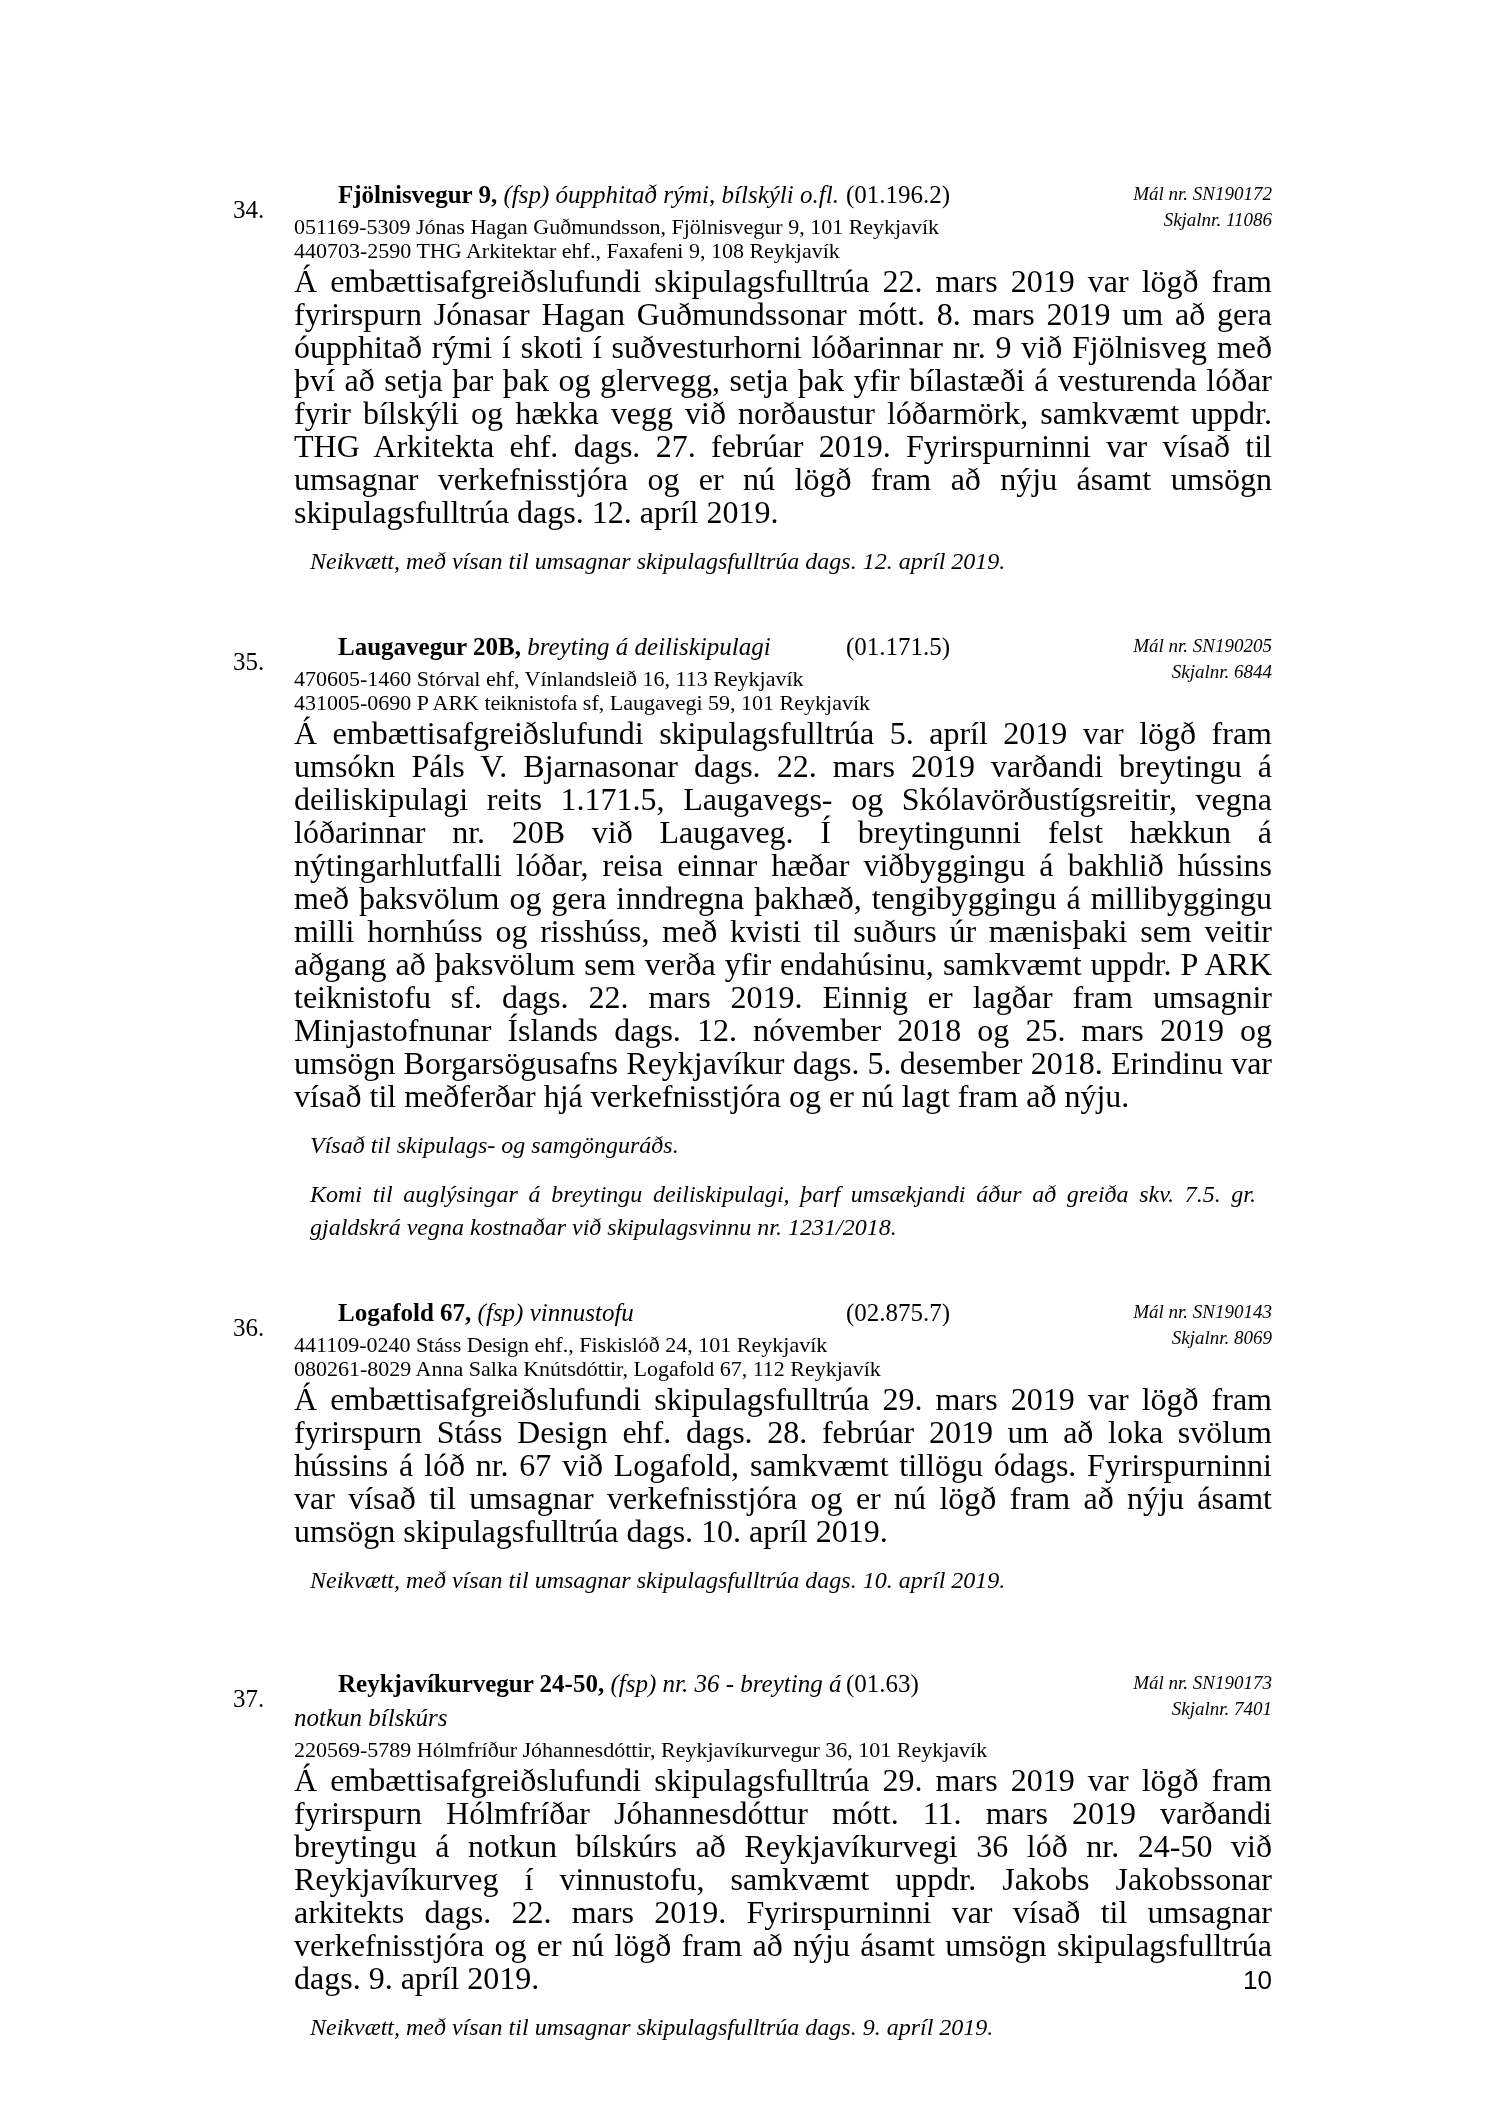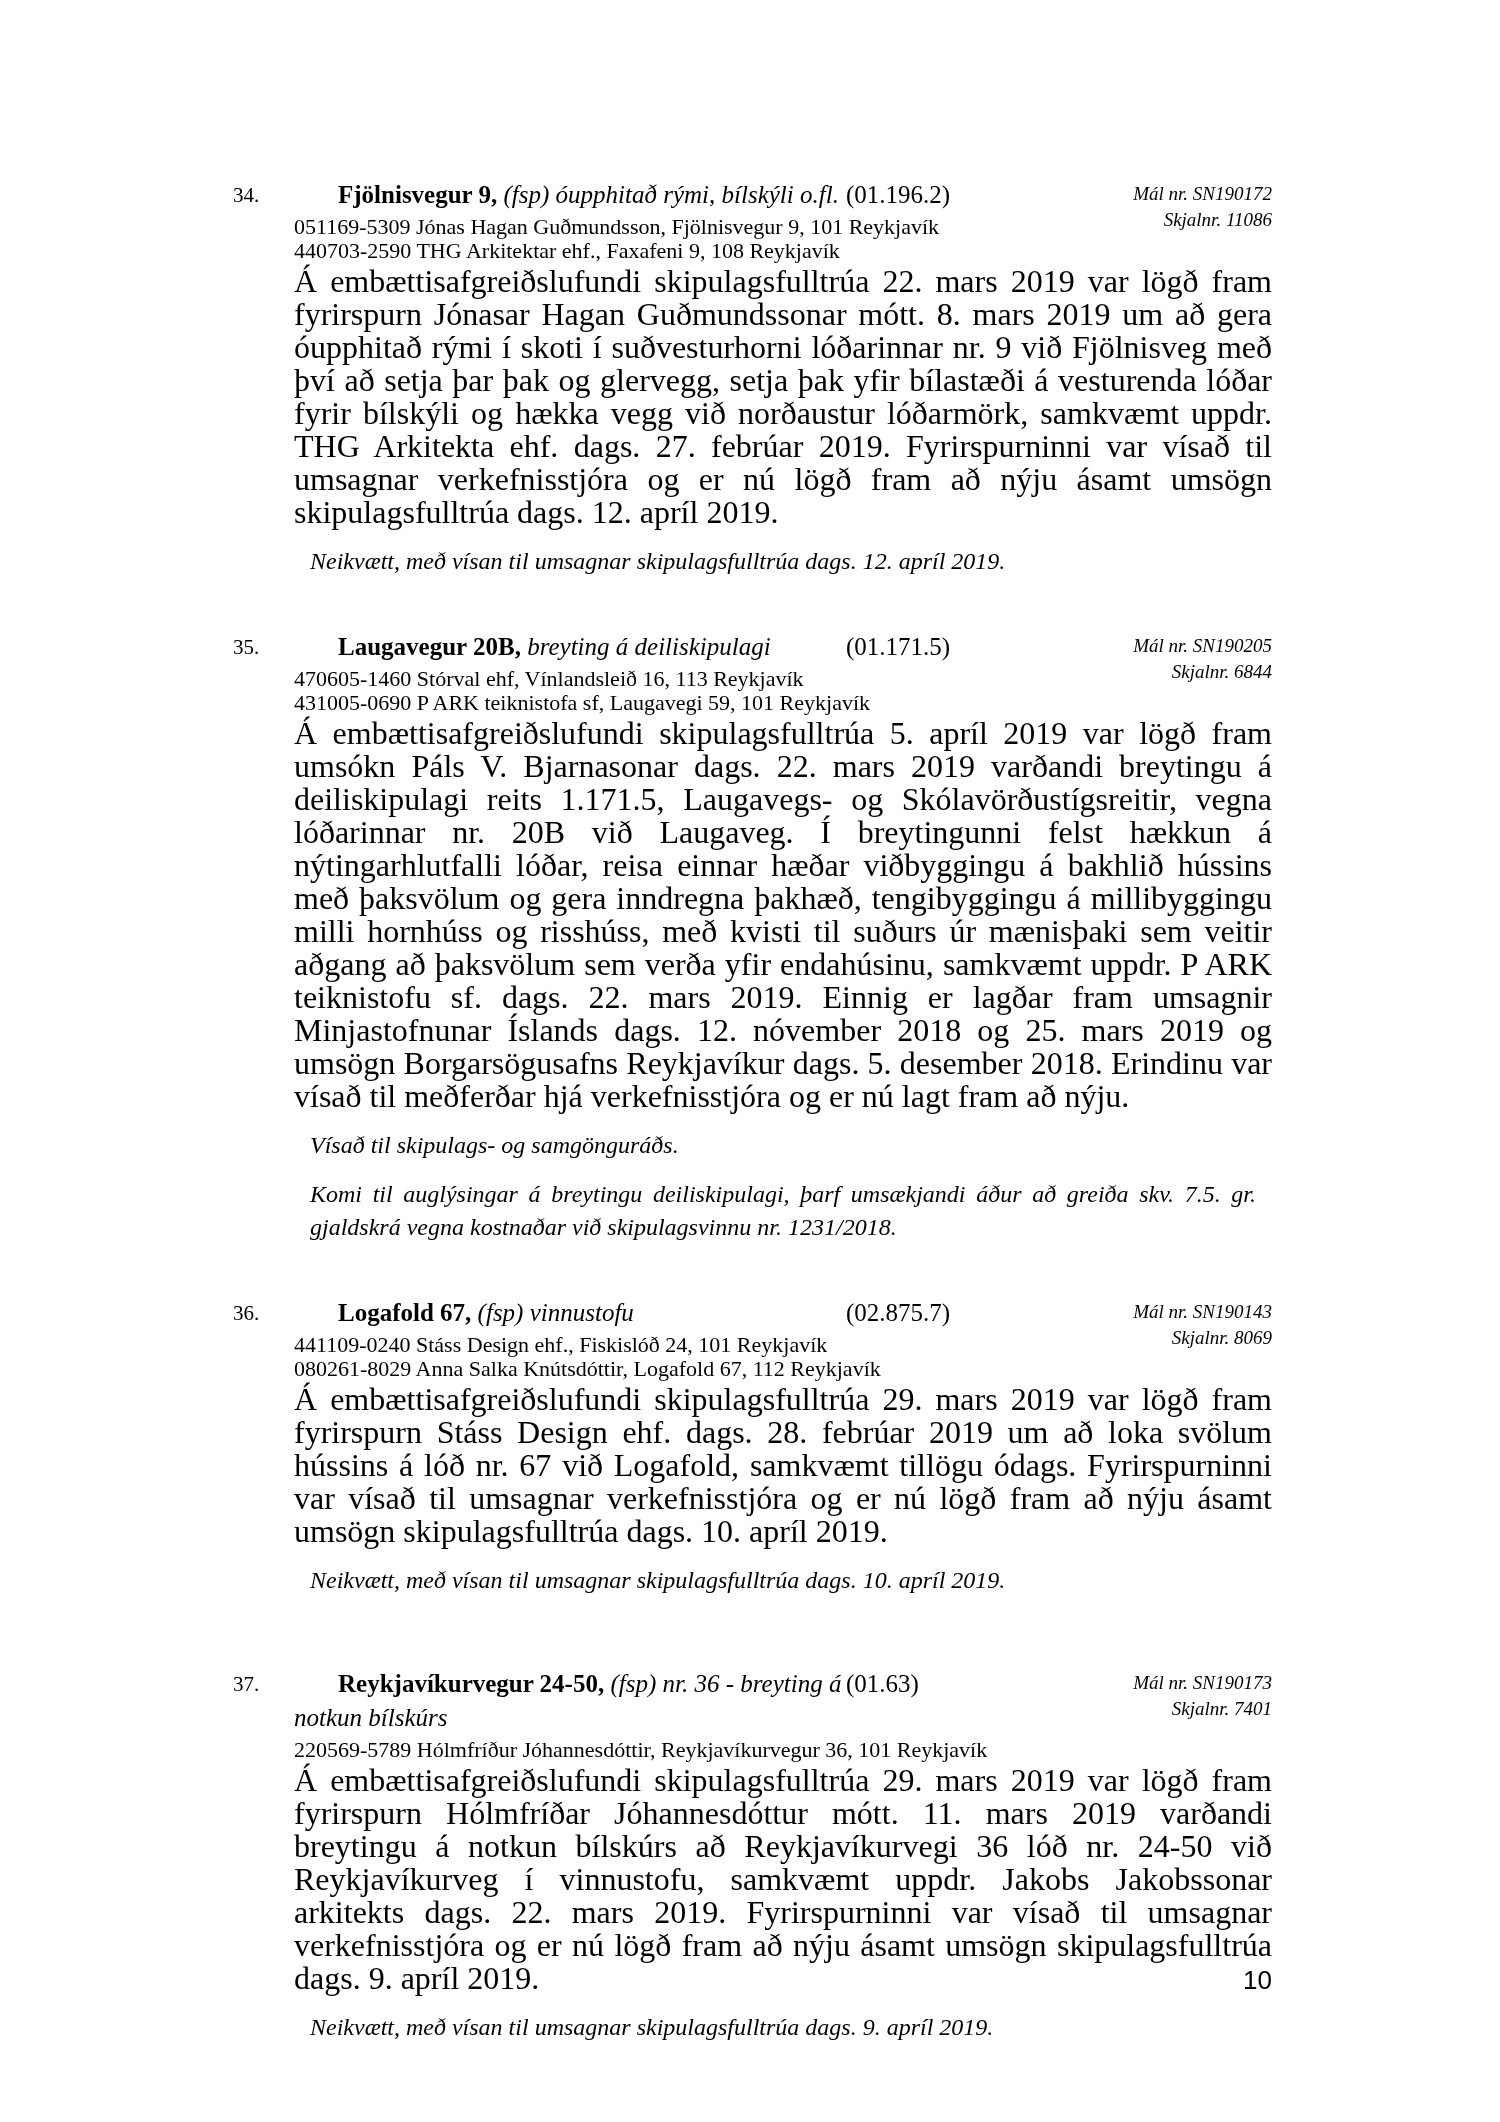--- a/index.html
+++ b/index.html
@@ -17,22 +17,23 @@
     top: 178px;
     left: 233px;
     width: 1039px;
   }
   .item { position: relative; display: flex; }
   .item + .item { margin-top: 36px; }
   .item:nth-of-type(4) { margin-top: 54px; }
   .num {
     flex: none;
     width: 61px;
-    font-size: 21px;
+    font-size: 25px;
     line-height: 34px;
+    margin-top: 15px;
   }
   .item-content { flex: none; width: 978px; }
   .title-row { position: relative; font-size: 25px; line-height: 34px; }
   .title-text { width: 560px; }
   .t-bold { font-weight: bold; margin-left: 44px; }
   .t-italic { font-style: italic; }
   .plan-code { position: absolute; left: 552px; top: 0; }
   .meta {
     position: absolute;
     right: 0;

